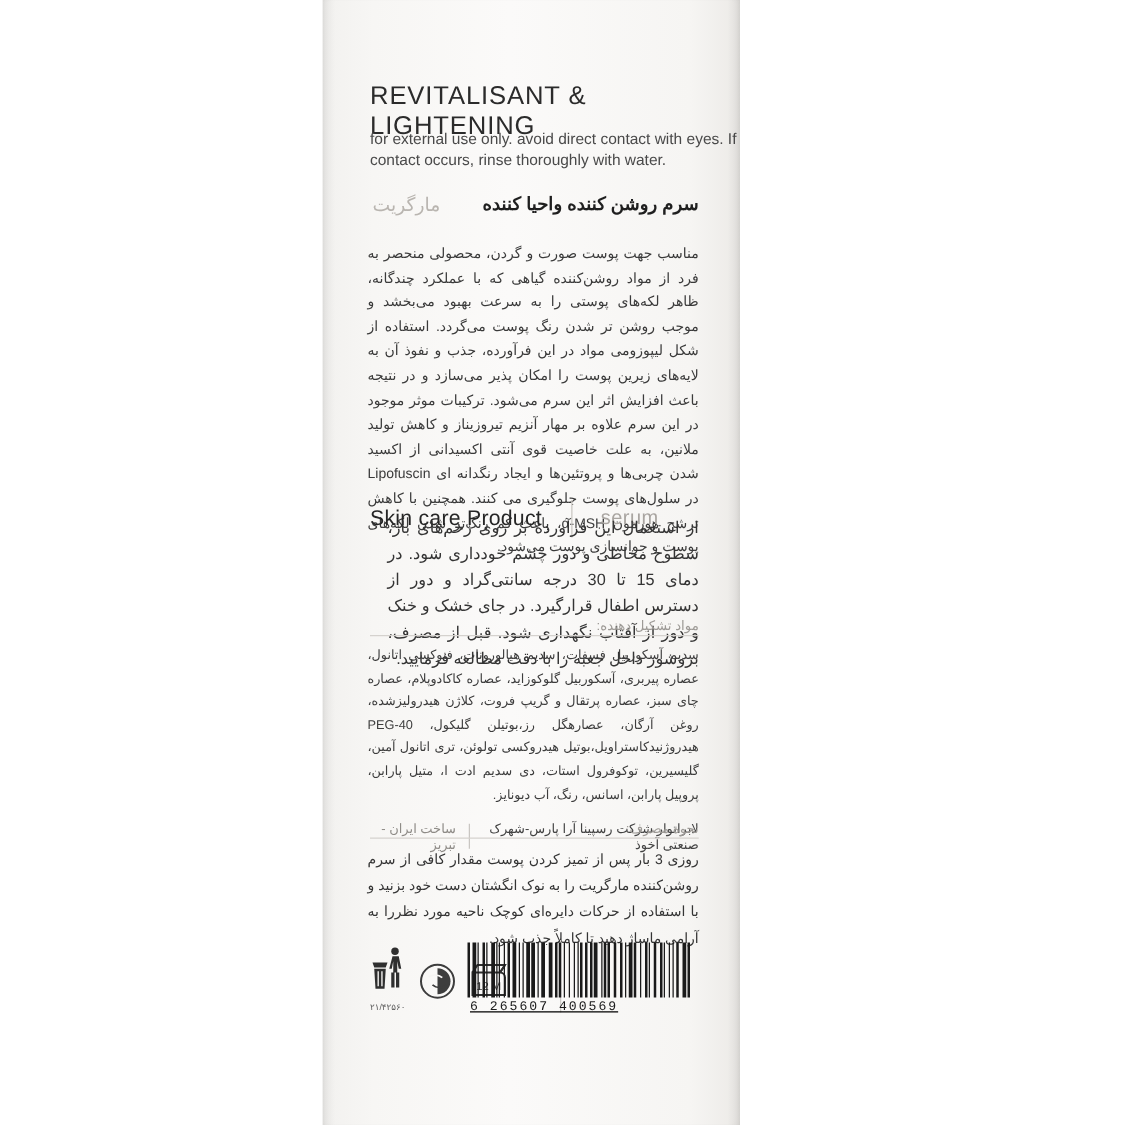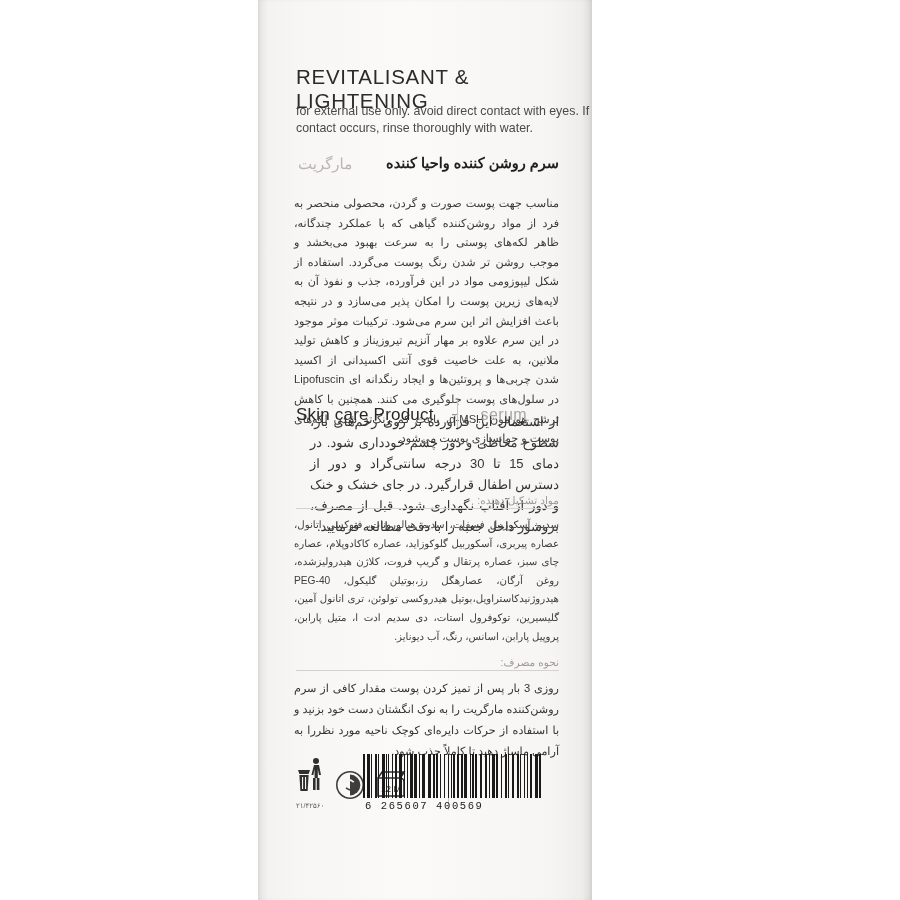--- a/index.html
+++ b/index.html
@@ -228,23 +228,24 @@
   .strip-divider {
     position: absolute;
     left: 152px;
     top: 0;
     width: 1px;
     height: 58px;
     background: #cfccc8;
   }
   .barcode-wrap {
     position: absolute;
-    right: 16px;
+    right: 5px;
     top: 2px;
     width: 180px;
+    text-decoration: underline;
   }
   .barcode {
     display: flex;
     align-items: flex-end;
     height: 44px;
     gap: 0;
   }
   .barcode i {
     display: block;
     background: #1a1a1a;
@@ -281,20 +282,25 @@
       <div class="divider-v"></div>
       <div class="serum-label">serum</div>
     </div>
 
     <div class="usage-fa">از استعمال این فرآورده بر روی زخم‌های باز، سطوح مخاطی و دور چشم خودداری شود. در دمای 15 تا 30 درجه سانتی‌گراد و دور از دسترس اطفال قرارگیرد. در جای خشک و خنک و دور از آفتاب نگهداری شود. قبل از مصرف، بروشور داخل جعبه را با دقت مطالعه فرمایید.</div>
 
     <div class="ingredients-head">مواد تشکیل دهنده:</div>
     <div class="ingredients-rule"></div>
     <div class="ingredients-fa">سدیم آسکوربیل فسفات، سدیم هیالورونات، فنوکسی اتانول، عصاره پیربری، آسکوربیل گلوکوزاید، عصاره کاکادوپلام، عصاره چای سبز، عصاره پرتقال و گریپ فروت، کلاژن هیدرولیزشده، روغن آرگان، عصارهگل رز،بوتیلن گلیکول، PEG-40 هیدروژنیدکاستراویل،بوتیل هیدروکسی تولوئن، تری اتانول آمین، گلیسیرین، توکوفرول استات، دی سدیم ادت ا، متیل پارابن، پروپیل پارابن، اسانس، رنگ، آب دیونایز.</div>
 
+    <div class="section-row maker-row">
+      <div class="maker-left">ساخت ایران - تبریز</div>
+      <div class="divider-v"></div>
+      <div class="maker-right">لابراتوار شرکت رسپینا آرا پارس-شهرک صنعتی آخوذ</div>
+    </div>
 
     <div class="howto-head">نحوه مصرف:</div>
     <div class="howto-rule"></div>
     <div class="howto-fa">روزی 3 بار پس از تمیز کردن پوست مقدار کافی از سرم روشن‌کننده مارگریت را به نوک انگشتان دست خود بزنید و با استفاده از حرکات دایره‌ای کوچک ناحیه مورد نظررا به آرامی ماساژ دهید تا کاملاً جذب شود.</div>
 
     <div class="bottom-strip">
       <div class="icons">
 
         <div class="icon-box bin-icon">
           <svg width="30" height="44" viewBox="0 0 30 44">

